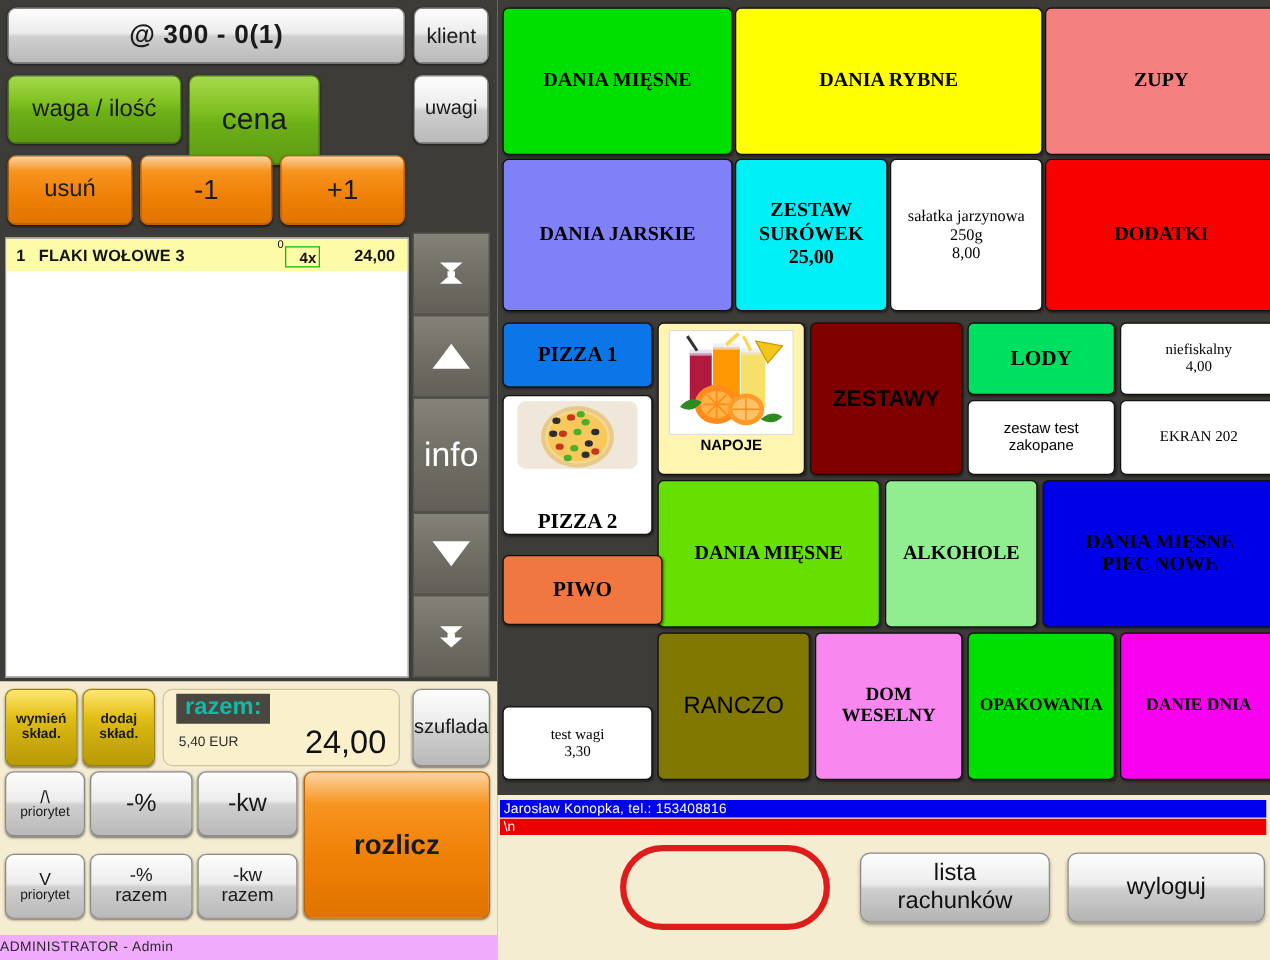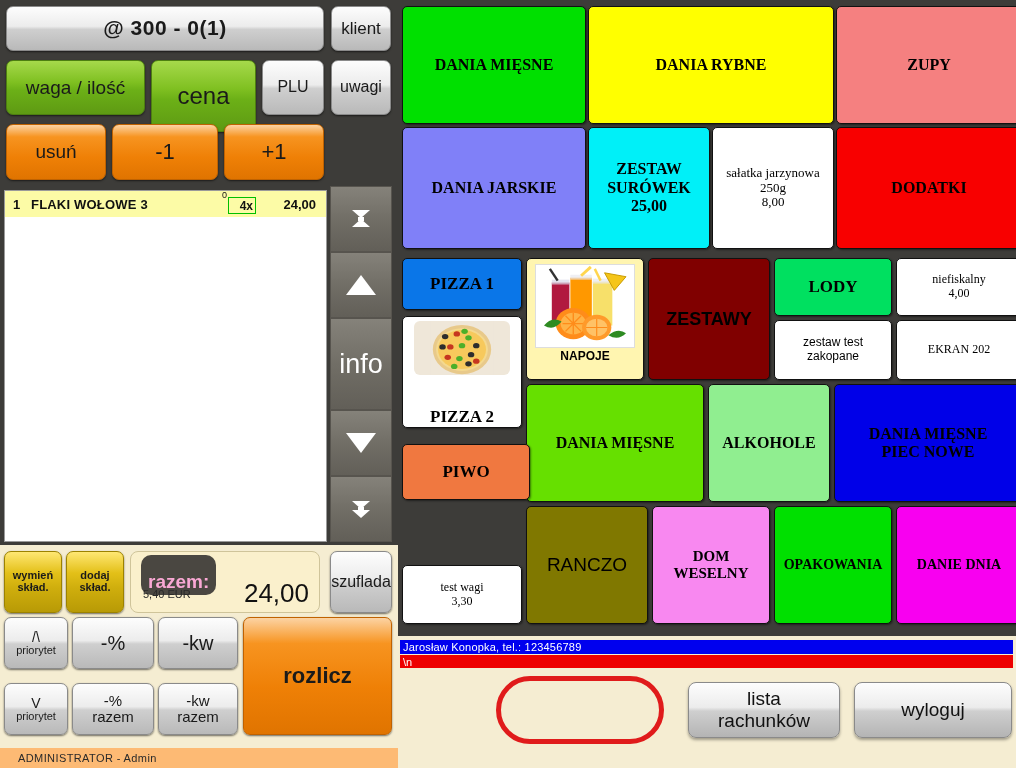--- a/index.html
+++ b/index.html
@@ -140,24 +140,24 @@
   
   #wymien { position: absolute; left: 4px;  top: 551px; width: 58px; height: 62px; font-size: 11px; font-weight: bold; flex-direction: column; }
   #dodaj  { position: absolute; left: 66px; top: 551px; width: 58px; height: 62px; font-size: 11px; font-weight: bold; flex-direction: column; }
   #razem-box {
     position: absolute; left: 130px; top: 551px; width: 190px; height: 62px;
     background: #faf0cc; border: 1px solid #cfc49a; border-radius: 8px;
     box-sizing: border-box;
   }
   #razem-badge {
     position: absolute; left: 10px; top: 3px;
-    background: #4a4741; color: #f9a8d4;
-    border-radius: 10px;
+    background: #4a4741; color: #14b8a6;
+    border-radius: 0;
     font-size: 19px; font-weight: bold;
-    padding: 16px 7px 2px 7px;
+    padding: 0px 7px 2px 7px;
   }
   #razem-cur {
     position: absolute; left: 12px; top: 36px;
     font-size: 11px; color: #2a2a2a;
   }
   #razem-val {
     position: absolute; right: 10px; bottom: 3px;
     font-size: 26px; color: #111;
   }
   #btn-szuflada { position: absolute; left: 330px; top: 551px; width: 62px; height: 62px; font-size: 16px; }
@@ -168,24 +168,24 @@
   #btn-prio-down { position: absolute; left: 4px;   top: 683px; width: 64px; height: 52px; font-size: 11px; flex-direction: column; }
   #btn-proc-razem{ position: absolute; left: 72px;  top: 683px; width: 82px; height: 52px; font-size: 15px; flex-direction: column; }
   #btn-kw-razem  { position: absolute; left: 158px; top: 683px; width: 80px; height: 52px; font-size: 15px; flex-direction: column; }
   #btn-rozlicz   { position: absolute; left: 243px; top: 617px; width: 149px; height: 118px; font-size: 22px; font-weight: bold; }
 
   .prio-sym { font-size: 14px; line-height: 1; }
   .prio-lbl { font-size: 11px; line-height: 1.1; }
 
   #statusline {
     position: absolute; left: 0; bottom: 0; width: 398px; height: 20px;
-    background: #fdba74; color: #2a2a2a;
+    background: #f0abfc; color: #2a2a2a;
     font-size: 11px;
     display: flex; align-items: center;
-    padding-left: 18px; box-sizing: border-box;
+    box-sizing: border-box;
     letter-spacing: 0.4px;
   }
 
   
   #left-cream {
     position: absolute; left: 0; top: 545px; width: 398px; height: 223px;
     background: #f5edd2;
   }
 
   
@@ -296,21 +296,20 @@
 
   <div id="left-panel">
 
     <div id="left-cream"></div>
 
     <div class="btn3d" id="hdr-main">@ 300 - 0(1)</div>
     <div class="btn3d" id="btn-klient">klient</div>
 
     <div class="btn3d green" id="btn-waga">waga / ilość</div>
     <div class="btn3d green" id="btn-cena">cena</div>
-    <div class="btn3d" id="btn-plu">PLU</div>
     <div class="btn3d" id="btn-uwagi">uwagi</div>
 
     <div class="btn3d orange" id="btn-usun">usuń</div>
     <div class="btn3d orange" id="btn-minus1">-1</div>
     <div class="btn3d orange" id="btn-plus1">+1</div>
 
     <div id="receipt">
       <div class="receipt-row">
         <div class="r-idx">1</div>
         <div class="r-name">FLAKI WOŁOWE 3</div>
@@ -511,21 +510,21 @@
       </div>
       <div class="tile" style="left: 376px; top: 506px; width: 118px; height: 118px; background: rgb(0, 224, 0); font-size: 14px;">
         <div>OPAKOWANIA</div>
       </div>
       <div class="tile" style="left: 498px; top: 506px; width: 126px; height: 118px; background: rgb(248, 0, 240); font-size: 14px;">
         <div>DANIE DNIA</div>
       </div>
     </div>
 
   <div id="bottombar">
-    <div id="info-blue">Jarosław Konopka, tel.: 123456789</div>
+    <div id="info-blue">Jarosław Konopka, tel.: 153408816</div>
     <div id="info-red">\n</div>
 
     <div id="zatw-ring"></div>
 
     <div class="bigbtn" id="btn-lista">
       <div>
         <div>lista</div>
         <div>rachunków</div>
       </div>
     </div>

